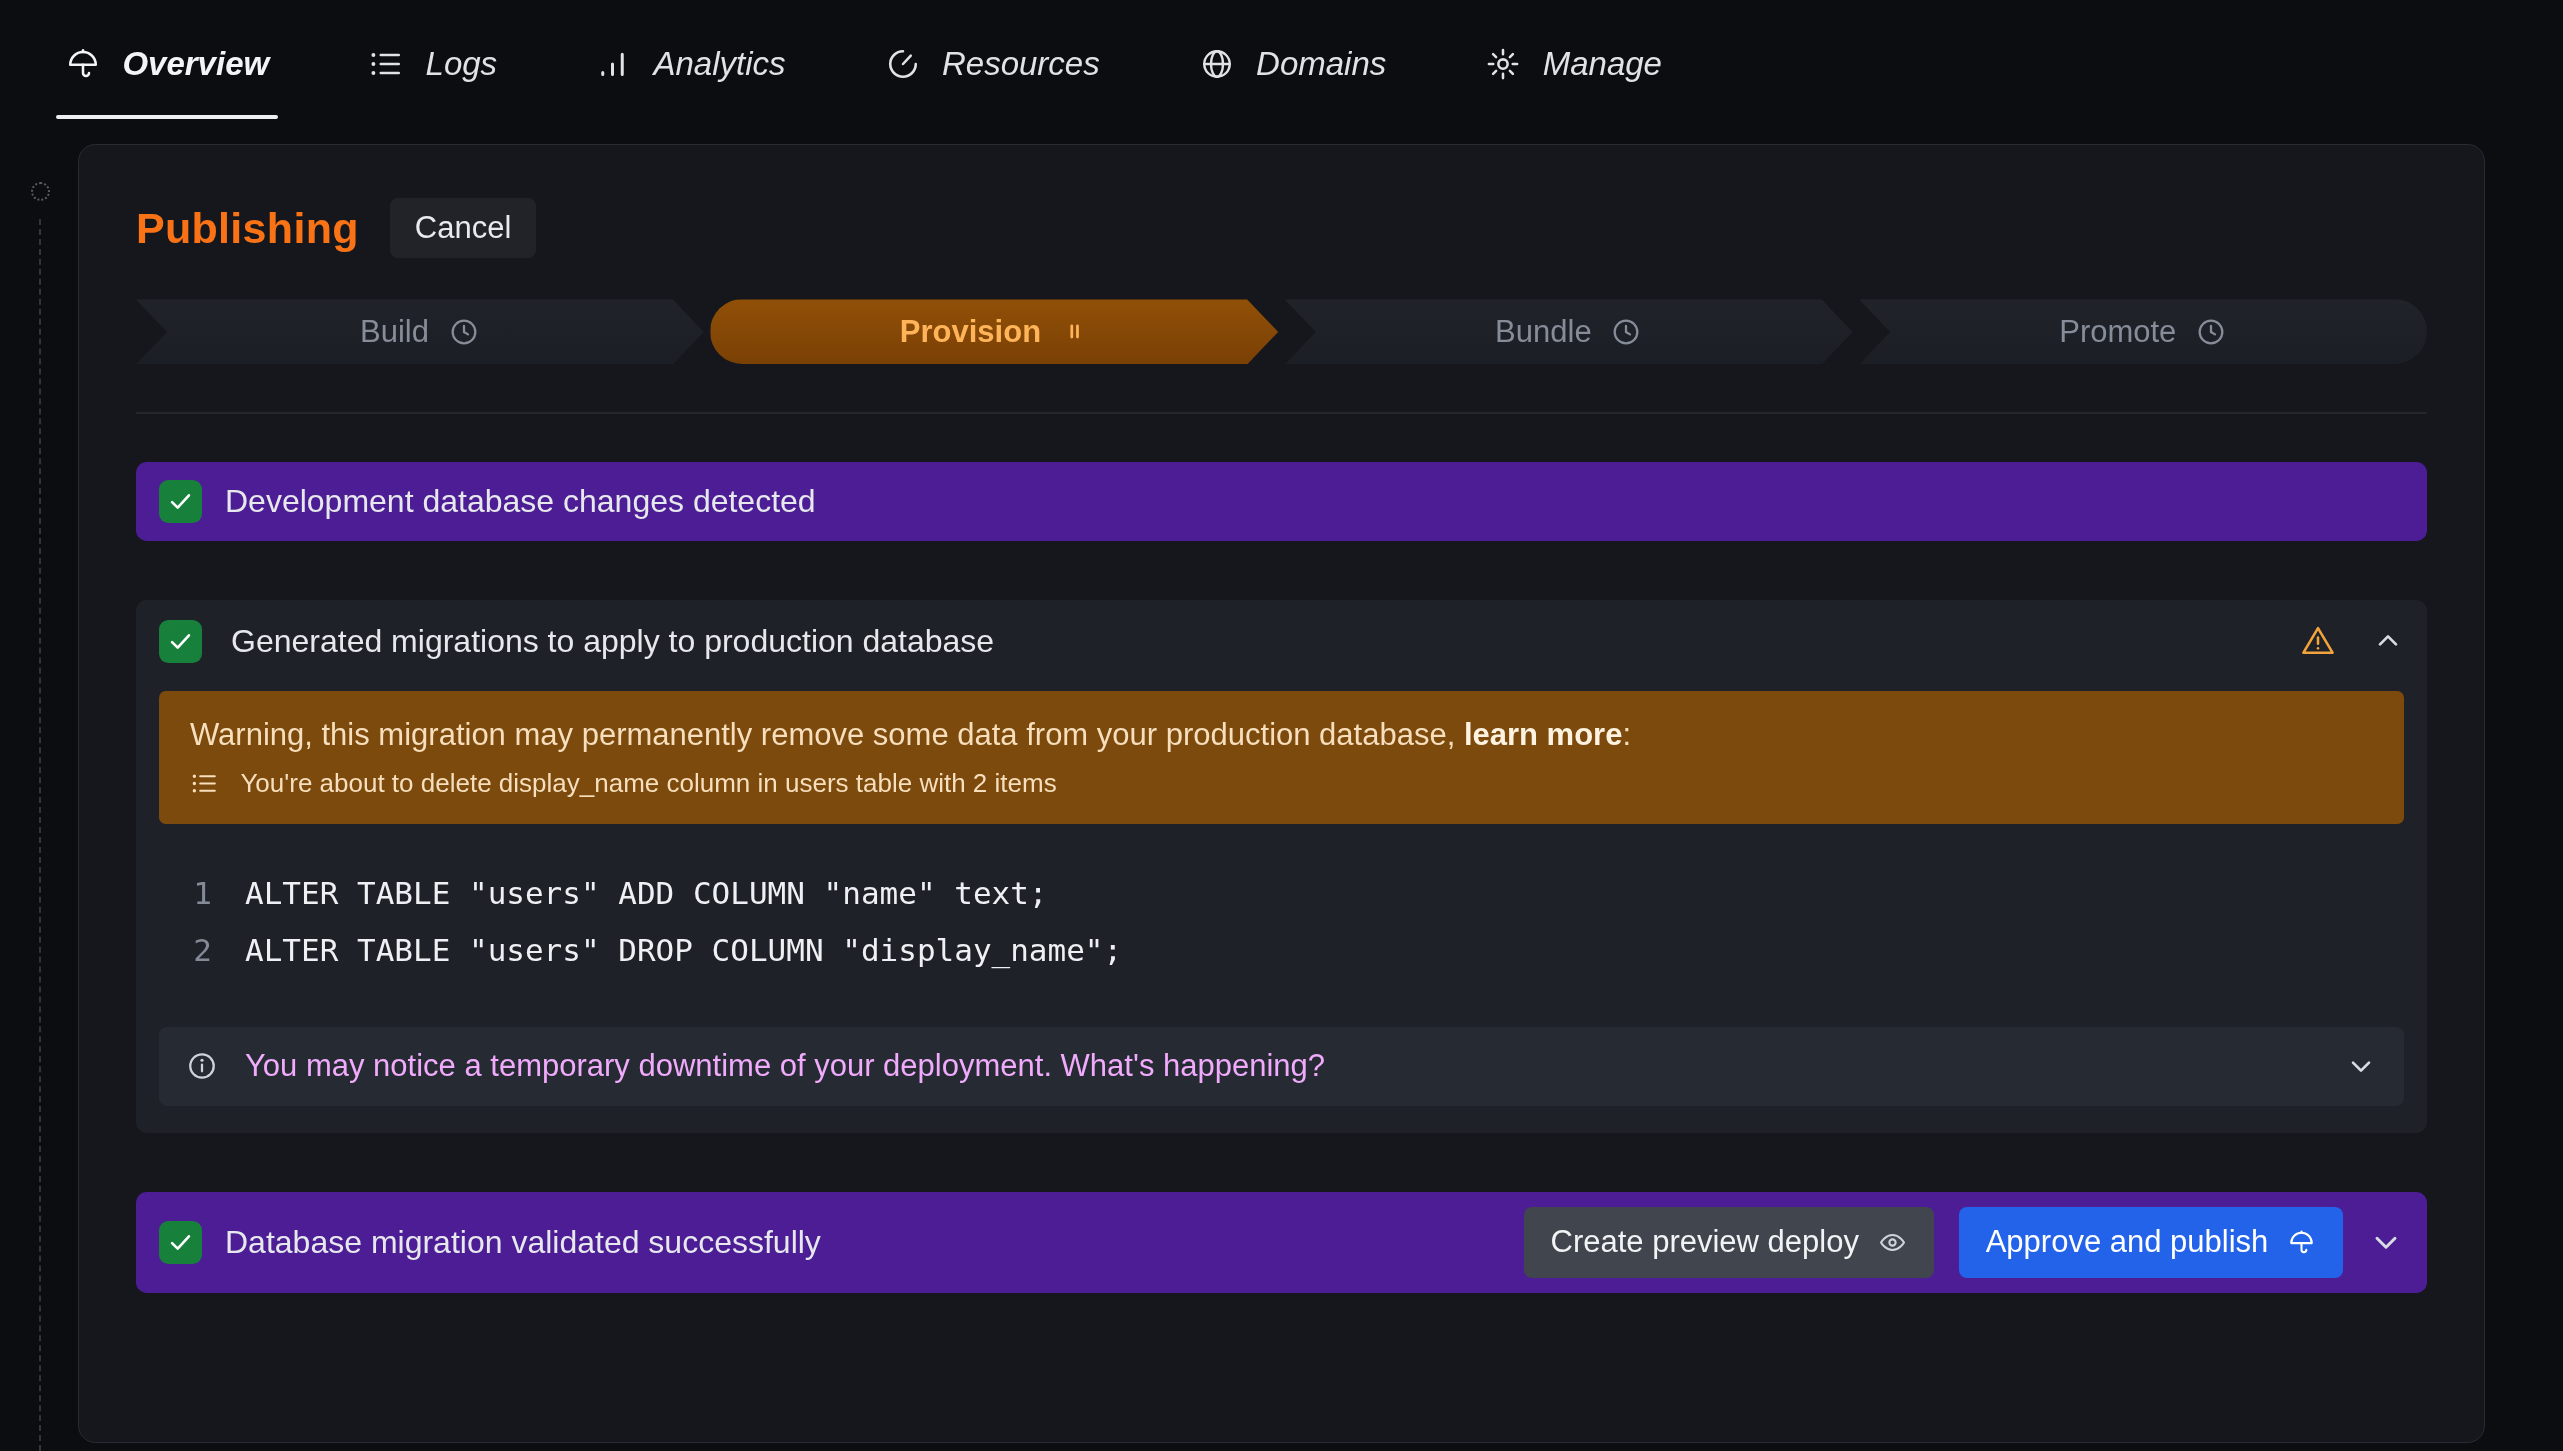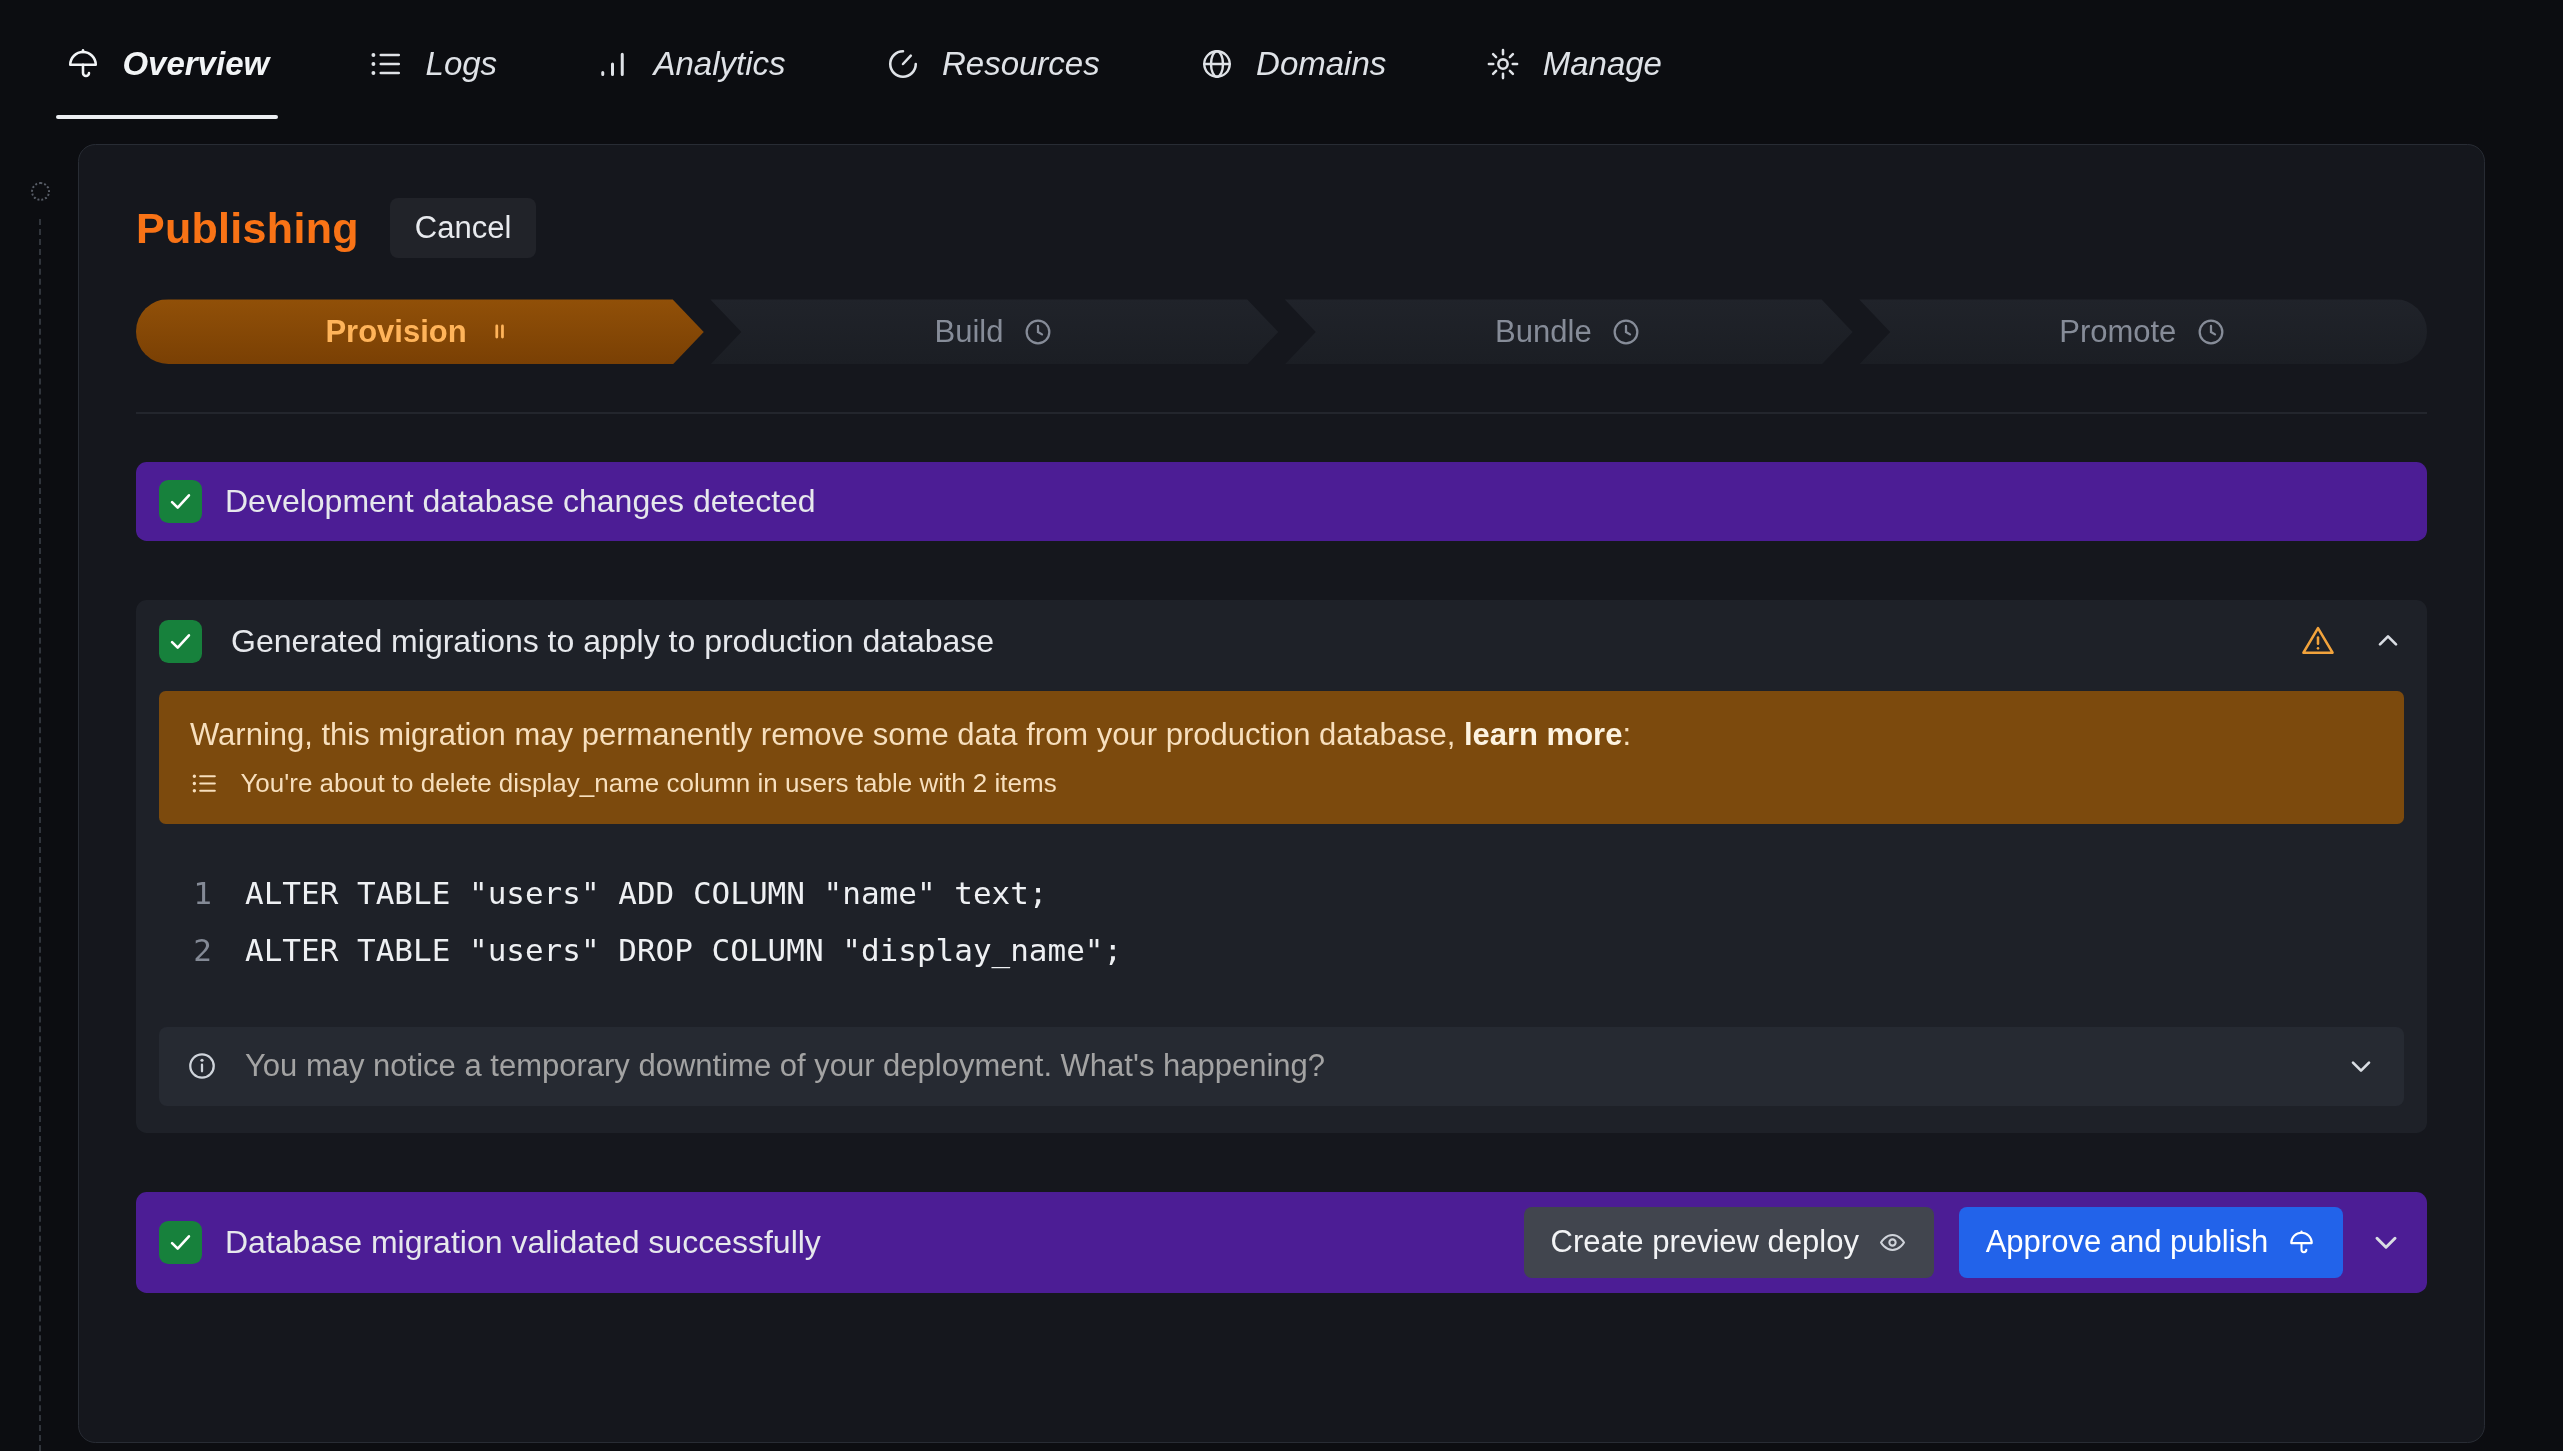--- a/index.html
+++ b/index.html
@@ -123,21 +123,21 @@
     padding:41px 23px 9.3px 44px;
     font-family:"DejaVu Sans Mono","Liberation Mono",monospace;
     font-size:31px; line-height:57px; color:#eef0f3;
   }
   .codeline { display:flex; gap:33px; }
   .lno { color:#848a96; min-width:32px; text-align:right; }
 
   .inforow {
     margin:39px 23px 0; background:#262a32; border-radius:8px;
     display:flex; align-items:center; gap:27px;
-    padding:21.4px 27px; font-size:31px; color:#a3a3a3;
+    padding:21.4px 27px; font-size:31px; color:#f0abfc;
   }
   .inforow .info-i { color:#cfd4db; }
   .inforow .chev { margin-left:auto; }
 
   .row.final { padding:15.4px 23px; }
   .actions { margin-left:auto; display:flex; align-items:center; gap:25px; }
   .btn {
     display:flex; align-items:center; gap:18.7px;
     font-size:31px; border:none; border-radius:8px;
     padding:17.4px 27px; font-family:inherit; color:#ffffff; cursor:pointer;
@@ -211,35 +211,35 @@
 <div class="rail-line"></div>
 
 <main class="card">
 
   <div class="head">
     <h1 class="title">Publishing</h1>
     <button class="btn-cancel">Cancel</button>
   </div>
 
   <div class="stages">
+    <div class="stage mid">
+      <span>Build</span>
+      <span class="icon i48">
+        <svg viewBox="0 0 24 24" width="32" height="32" fill="none" stroke="currentColor" stroke-width="1.7" stroke-linecap="round">
+          <circle cx="12" cy="12" r="8.5"></circle>
+            <path d="M12 7.5V12l3 1.8"></path>
+        </svg>
+      </span>
+    </div>
     <div class="stage first active">
       <span>Provision</span>
       <span class="icon i44">
         <svg viewBox="0 0 24 24" width="29" height="29" fill="currentColor">
           <rect x="8.6" y="6.3" width="2.3" height="11.4" rx="1.15"></rect>
             <rect x="13.3" y="6.3" width="2.3" height="11.4" rx="1.15"></rect>
-        </svg>
-      </span>
-    </div>
-    <div class="stage mid">
-      <span>Build</span>
-      <span class="icon i48">
-        <svg viewBox="0 0 24 24" width="32" height="32" fill="none" stroke="currentColor" stroke-width="1.7" stroke-linecap="round">
-          <circle cx="12" cy="12" r="8.5"></circle>
-            <path d="M12 7.5V12l3 1.8"></path>
         </svg>
       </span>
     </div>
     <div class="stage mid">
       <span>Bundle</span>
       <span class="icon i48">
         <svg viewBox="0 0 24 24" width="32" height="32" fill="none" stroke="currentColor" stroke-width="1.7" stroke-linecap="round">
           <circle cx="12" cy="12" r="8.5"></circle>
             <path d="M12 7.5V12l3 1.8"></path>
         </svg>

